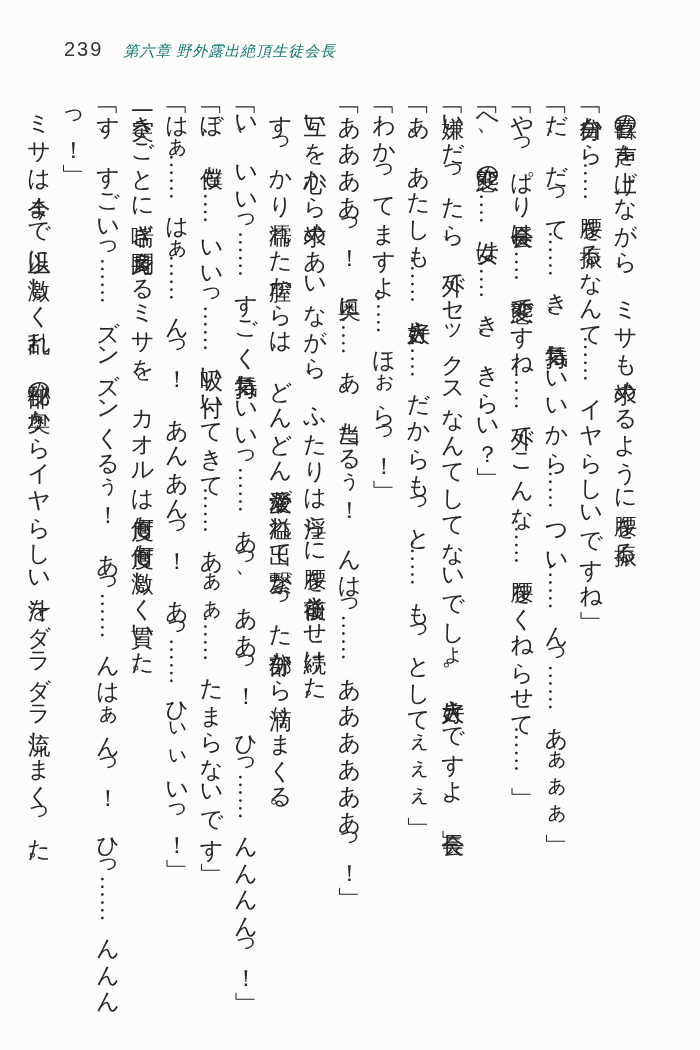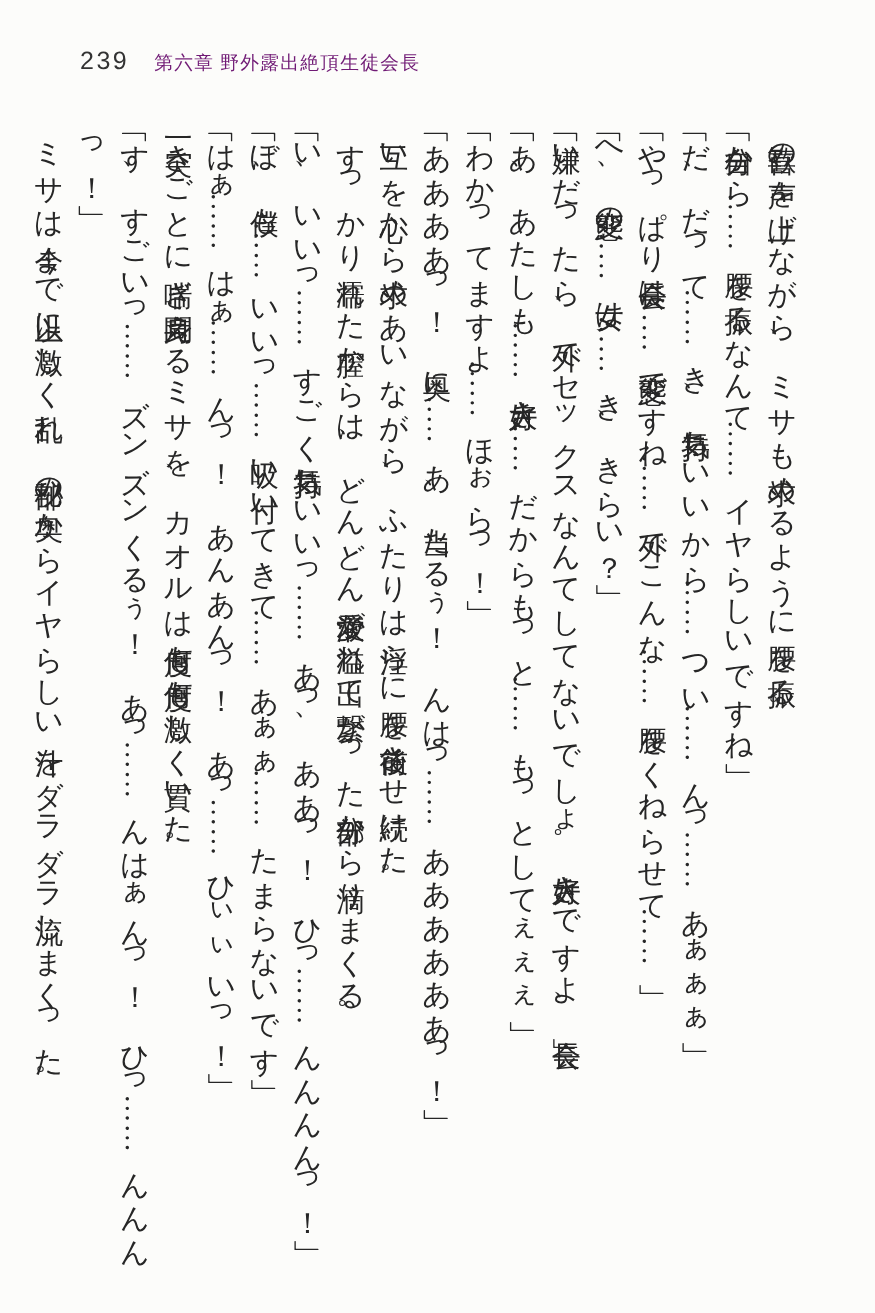--- a/index.html
+++ b/index.html
@@ -30,21 +30,22 @@
   .page-number {
     font-size: 20px;
     letter-spacing: 2px;
     font-family: "Liberation Sans", "DejaVu Sans", sans-serif;
     color: #333333;
   }
   .chapter-title {
     font-size: 15px;
     margin-left: 16px;
     letter-spacing: 1px;
-    color: #701a75;
+    color: #0f766e;
+    font-style: italic;
   }
   .body-text {
     position: absolute;
     top: 99px;
     right: 58px;
     width: 587px;
     height: 918px;
     writing-mode: vertical-rl;
     text-orientation: mixed;
     font-size: 23px;

